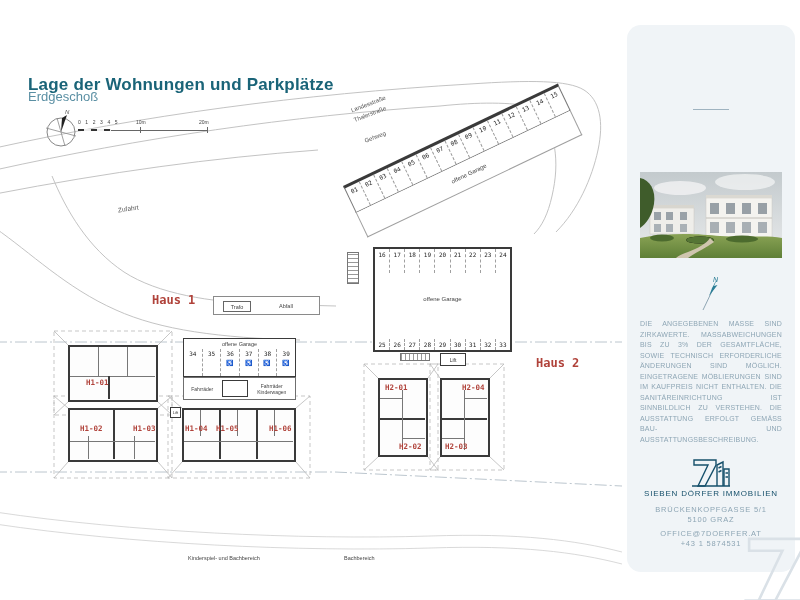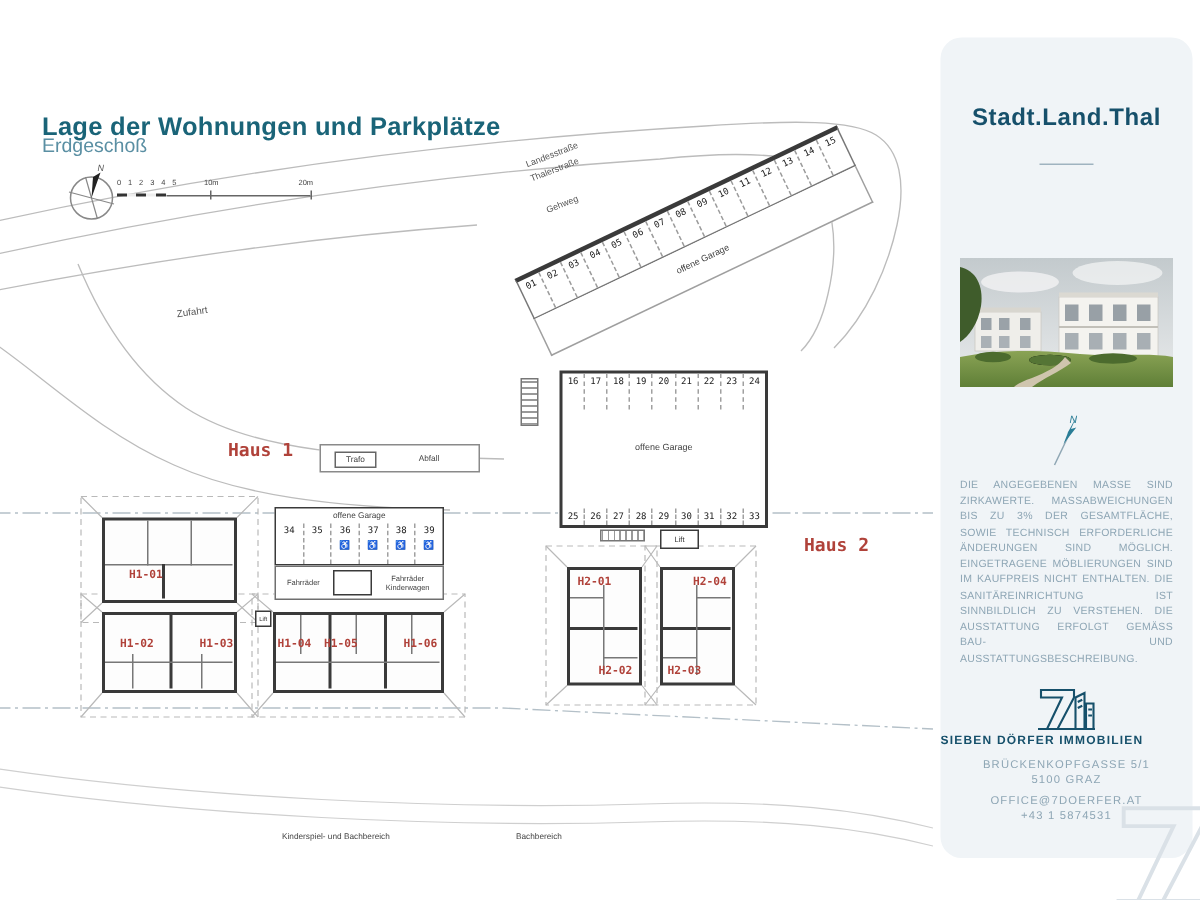--- a/index.html
+++ b/index.html
@@ -66,21 +66,21 @@
   .scale .et{position:absolute;top:8px;width:1px;height:6px;background:#666;}
   
   .card{position:absolute;left:627px;top:25px;width:168px;height:547px;background:#f0f4f7;border-radius:14px;}
   .brand{position:absolute;top:45px;left:0;right:0;text-align:center;font-size:16px;font-weight:bold;color:#16506b;letter-spacing:.4px;}
   .divider{position:absolute;top:84px;left:66px;width:36px;border-top:1px solid #9fb3c0;}
   .addr{position:absolute;top:99px;left:0;right:0;text-align:center;font-size:8px;line-height:11px;color:#8ea6b5;letter-spacing:1.2px;}
   .render{position:absolute;top:147px;left:13px;width:142px;height:86px;background:#dfe3e4;}
   .north{position:absolute;top:248px;left:73px;}
   .disclaimer{position:absolute;top:294px;left:13px;width:142px;font-size:7px;line-height:10.5px;color:#8ea6b5;text-align:justify;letter-spacing:.2px;}
   .logo{position:absolute;top:428px;left:62px;}
-  .company{position:absolute;top:464px;left:0;right:0;text-align:left;font-size:8px;font-weight:bold;color:#16506b;letter-spacing:.8px;}
+  .company{position:absolute;top:464px;left:0;right:0;text-align:center;font-size:8px;font-weight:normal;color:#16506b;letter-spacing:.8px;}
   .caddr{position:absolute;top:480px;left:0;right:0;text-align:center;font-size:7.5px;line-height:10px;color:#8ea6b5;letter-spacing:.8px;}
   .contact{position:absolute;top:504px;left:0;right:0;text-align:center;font-size:7.5px;line-height:10px;color:#8ea6b5;letter-spacing:.8px;}
   .watermark{position:absolute;left:742px;top:522px;}
 </style>
 </head>
 <body>
 
 <div class="plan">
 
   <svg class="lines" width="622" height="600" viewBox="0 0 622 600">
@@ -357,21 +357,20 @@
   <span class="red unit-lbl" style="left:445px;top:442px;">H2-03</span>
 
   <span class="lbl" style="left:188px;top:556px;font-size:5.5px;color:#444;">Kinderspiel- und Bachbereich</span>
   <span class="lbl" style="left:344px;top:556px;font-size:5.5px;color:#444;">Bachbereich</span>
 </div>
 
 <h1 class="page-title">Lage der Wohnungen und Parkplätze</h1>
 <div class="page-subtitle">Erdgeschoß</div>
 
 <div class="card">
-  <div class="brand">Stadt.Land.Thal</div>
   <div class="divider"></div>
 
   <div class="render">
     <svg width="142" height="86" viewBox="0 0 142 86">
       <defs>
         <linearGradient id="sky" x1="0" y1="0" x2="0" y2="1">
           <stop offset="0" stop-color="#c3cacd"></stop>
             <stop offset="1" stop-color="#e9ebec"></stop>
         </linearGradient>
         <linearGradient id="lawn" x1="0" y1="0" x2="0" y2="1">

